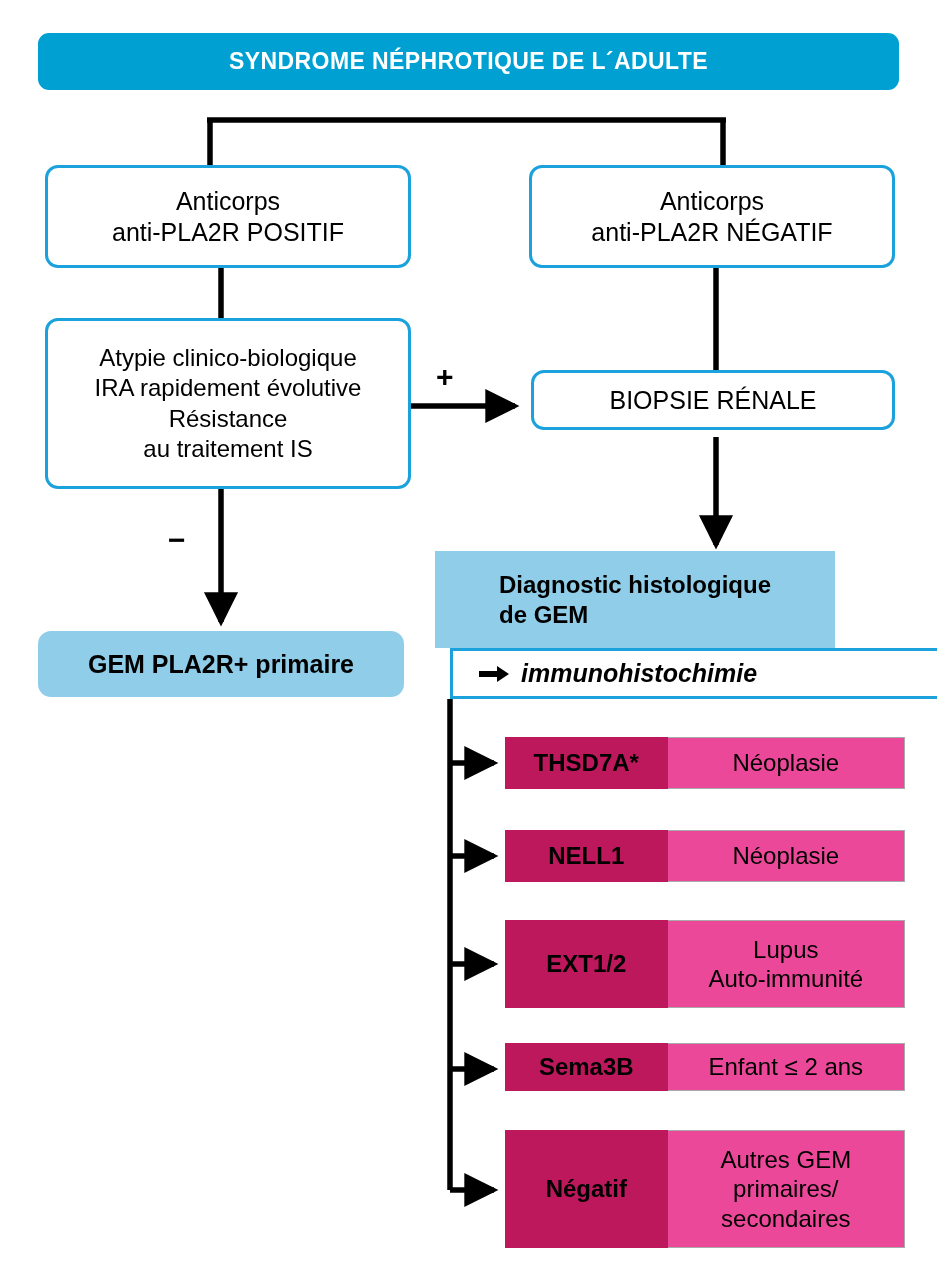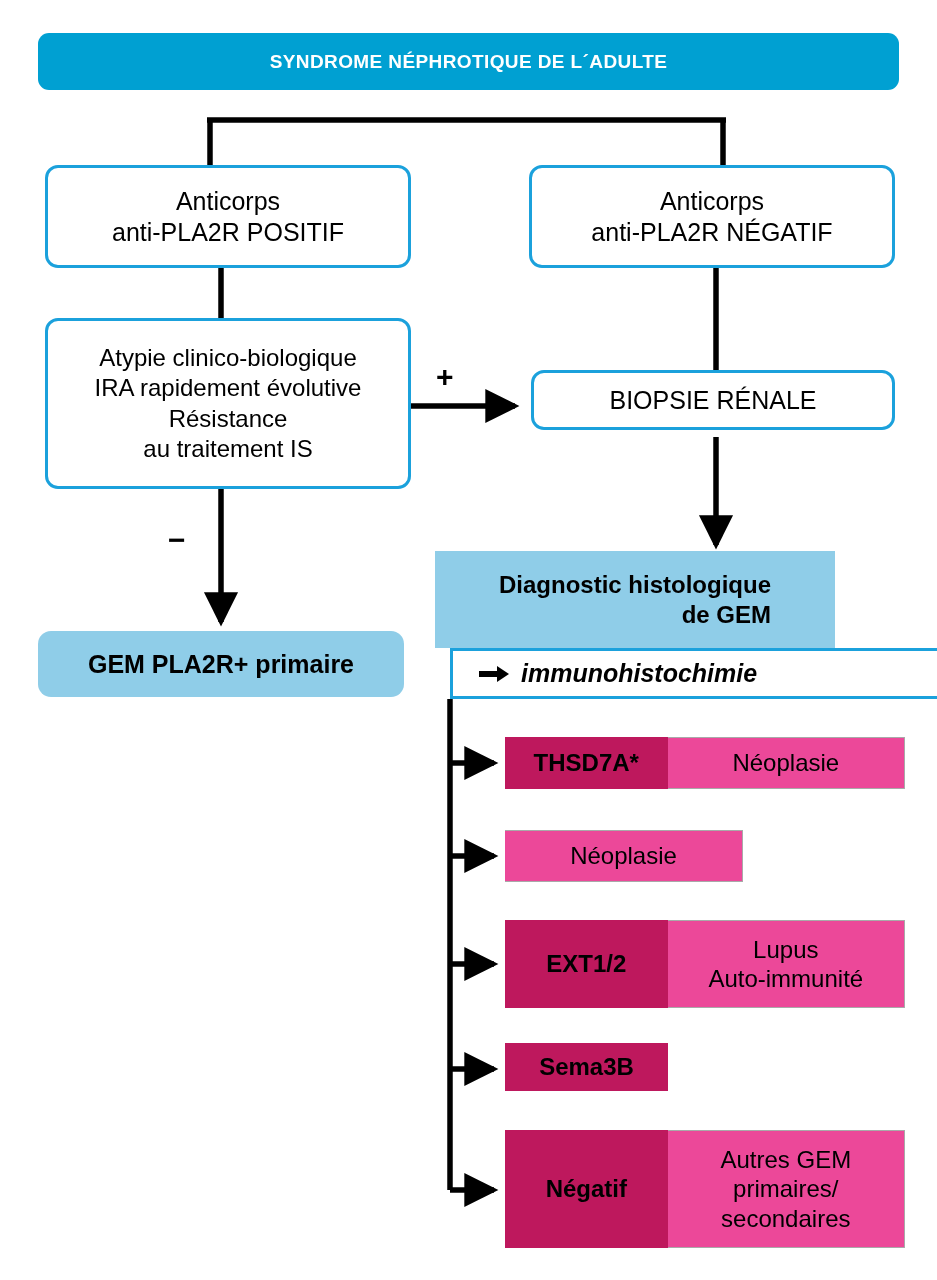--- a/index.html
+++ b/index.html
@@ -4,42 +4,42 @@
 <style>
   html,body{margin:0;padding:0;background:#ffffff;}
   body{width:937px;height:1280px;position:relative;overflow:hidden;
        font-family:"Liberation Sans","DejaVu Sans",sans-serif;color:#000;}
   #stage{position:relative;width:937px;height:1280px;}
   .abs{position:absolute;box-sizing:border-box;}
 
   
   .banner{left:38px;top:33px;width:861px;height:57px;background:#00a0d2;
           border-radius:11px;display:flex;align-items:center;justify-content:center;}
-  .banner span{color:#fff;font-size:19px;font-weight:bold;letter-spacing:.4px;}
+  .banner span{color:#fff;font-size:23px;font-weight:bold;letter-spacing:.4px;}
 
   
   .obox{border:3px solid #1ba1dc;border-radius:13px;background:#fff;
         display:flex;align-items:center;justify-content:center;text-align:center;margin-left:7px;}
   .obox .txt{font-size:25px;line-height:1.22;}
 
   .box-pos{left:38px;top:165px;width:366px;height:103px;}
   .box-neg{left:522px;top:165px;width:366px;height:103px;}
   .box-atypie{left:38px;top:318px;width:366px;height:171px;}
   .box-atypie .txt{font-size:24px;line-height:1.26;}
   .box-biopsie{left:524px;top:370px;width:364px;height:60px;}
 
   
   .fbox{background:#8fcde8;border-radius:13px;display:flex;align-items:center;
         justify-content:center;text-align:center;}
   .box-gemprim{left:38px;top:631px;width:366px;height:66px;}
   .box-gemprim .txt{font-size:25px;font-weight:bold;}
 
   
   .diag-head{left:435px;top:551px;width:400px;height:97px;background:#8fcde8;
-             display:flex;align-items:center;justify-content:center;text-align:right;}
+             display:flex;align-items:center;justify-content:center;text-align:left;}
   .diag-head .txt{font-size:24px;font-weight:bold;line-height:1.22;}
 
   
   .ihc{left:450px;top:648px;width:528px;height:51px;border:3px solid #1ba1dc;
        background:#fff;display:flex;align-items:center;}
   .ihc .arw{margin-left:26px;margin-right:12px;display:flex;align-items:center;}
   .ihc .txt{font-size:25px;font-weight:bold;font-style:italic;}
 
   
   .row{display:flex;align-items:stretch;}
@@ -141,30 +141,32 @@
     </span>
     <span class="txt">immunohistochimie</span>
   </div>
 
   <div class="abs row r1">
     <div class="key ml">THSD7A*</div>
     <div class="val ml">Néoplasie</div>
   </div>
 
   <div class="abs row r2">
+    <div class="key ml">NELL1</div>
     <div class="val ml">Néoplasie</div>
   </div>
 
   <div class="abs row r3">
     <div class="key ml">EXT1/2</div>
     <div class="val ml">Lupus<br>Auto-immunité</div>
   </div>
 
   <div class="abs row r4">
     <div class="key ml">Sema3B</div>
+    <div class="val ml">Enfant ≤ 2 ans</div>
   </div>
 
   <div class="abs row r5">
     <div class="key ml">Négatif</div>
     <div class="val ml">Autres GEM<br>primaires/<br>secondaires</div>
   </div>
 
 </div>
 
 </body></html>

